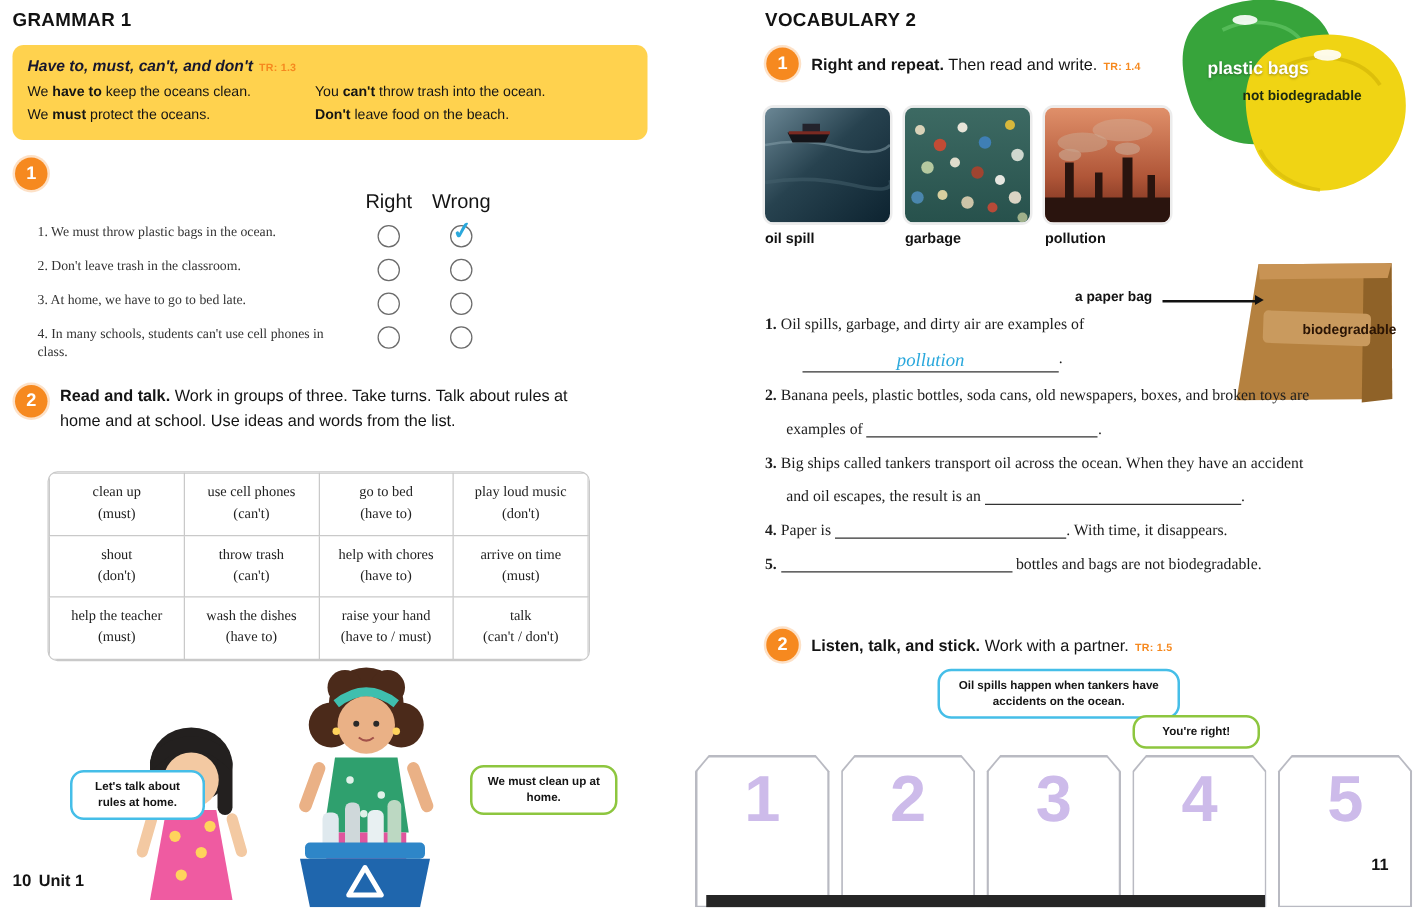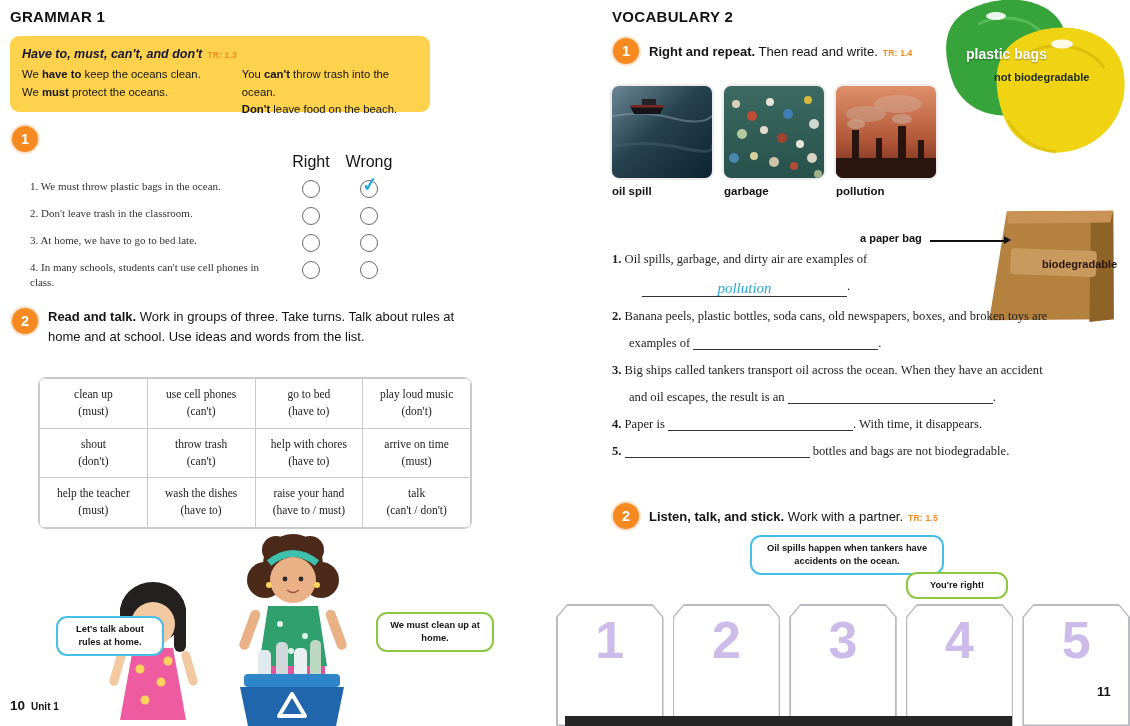--- a/index.html
+++ b/index.html
@@ -4,21 +4,21 @@
 <style>
   html,body{margin:0;padding:0;background:#fff;}
   #page{position:relative;width:1130px;height:726px;background:#ffffff;overflow:hidden;
         font-family:"Liberation Sans",sans-serif;color:#141414;}
   .abs{position:absolute;}
   .ph{font-size:15px;font-weight:bold;color:#121212;letter-spacing:.3px;margin:0;}
   .b{font-weight:bold;}
   .serif{font-family:"Liberation Serif",serif;}
 
   
-  .gbox{left:10px;top:36px;width:420px;height:76px;background:#FFD24E;border-radius:9px;
+  .gbox{left:10px;top:36px;width:508px;height:76px;background:#FFD24E;border-radius:9px;
         padding:8px 12px;box-sizing:border-box;}
   .gbox-title{font-weight:bold;font-style:italic;font-size:12.5px;color:#17172e;}
   .tr{color:#F6891F;font-weight:bold;font-size:8.5px;margin-left:5px;letter-spacing:.2px;}
   .gbox-cols{display:flex;margin-top:4px;}
   .gcol1{width:230px;}
   .gline{font-size:11.3px;line-height:1.55;color:#141414;}
 
   
   .act-num{width:26px;height:26px;border-radius:50%;background:#F6891F;color:#fff;font-weight:bold;
            font-size:14.5px;display:flex;align-items:center;justify-content:center;
@@ -74,21 +74,21 @@
   .slot{flex:1;position:relative;background:#b9bac2;
         clip-path:polygon(11px 0,calc(100% - 11px) 0,100% 13px,100% 100%,0 100%,0 13px);}
   .slot-inner{position:absolute;inset:1.5px;background:#fff;display:flex;justify-content:center;
         clip-path:polygon(10px 0,calc(100% - 10px) 0,100% 12px,100% 100%,0 100%,0 12px);}
   .slot-num{font-size:52px;font-weight:bold;color:#CDBBEA;margin-top:4px;}
 
   .bar{left:565px;top:716px;width:447px;height:10px;background:#262626;z-index:9;}
   .pagenum-right{left:1097px;top:684px;font-weight:bold;font-size:13px;z-index:10;}
   .footer-left{left:10px;top:696px;font-weight:bold;}
   .footer-left .num{font-size:13.5px;}
-  .footer-left .unit{font-size:10px;margin-left:6px;}
+  .footer-left .unit{font-size:13px;margin-left:6px;}
 </style>
 </head>
 <body>
 
 <div id="page">
 
   <h1 class="abs ph" style="left:10px;top:8px;">GRAMMAR 1</h1>
 
   <div class="abs gbox">
     <div>

